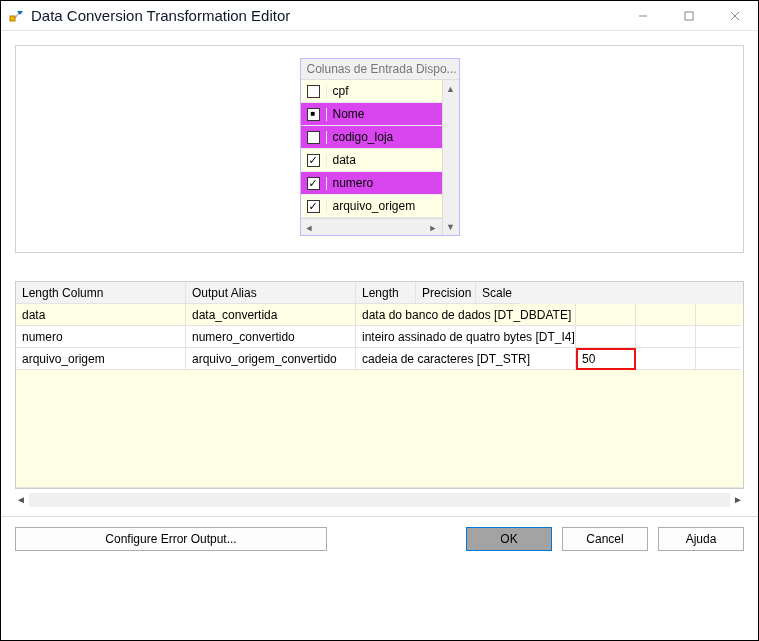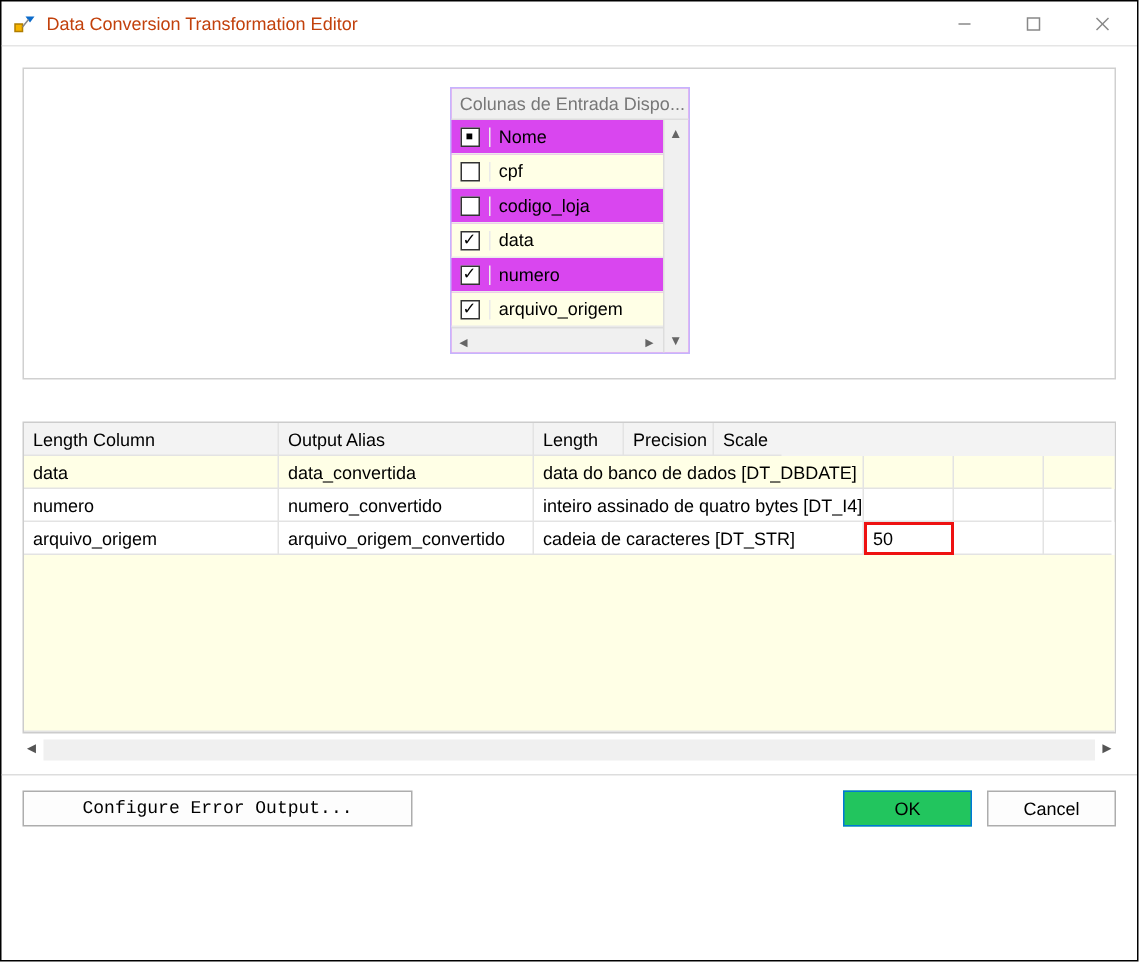--- a/index.html
+++ b/index.html
@@ -19,21 +19,21 @@
     display: flex;
     align-items: center;
     padding-left: 8px;
     border-bottom: 1px solid #e5e5e5;
   }
   .titlebar .icon {
     width: 16px; height: 16px;
     display: flex; align-items: center; justify-content: center;
     margin-right: 6px;
   }
-  .titlebar .title { flex: 1; color: #c2410c; font-size: 12px; }
+  .titlebar .title { flex: 1; color: #0f172a; font-size: 15px; }
   .titlebar .winbtn {
     width: 46px; height: 30px;
     display: flex; align-items: center; justify-content: center;
     color: #888;
   }
   .content {
     padding: 14px 14px 8px 14px;
   }
   .desc { line-height: 1.35; margin-bottom: 10px; }
   .upper-panel {
@@ -149,22 +149,22 @@
   }
   .btn {
     height: 24px;
     border: 1px solid #adadad;
     background: #fdfdfd;
     display: flex; align-items: center; justify-content: center;
     padding: 0 10px;
     font-size: 12px;
     cursor: default;
   }
-  .btn.primary { border-color: #0078d7; background: #22c55e; }
-  .btn.wide { width: 260px; font-family: Liberation Mono, monospace; }
+  .btn.primary { border-color: #0078d7; background: #a3a3a3; }
+  .btn.wide { width: 312px; }
   .btn.std { width: 86px; }
   .spacer-flex { flex: 1; }
 </style>
 </head>
 <body>
 
 <div class="titlebar">
   <div class="icon">
     <svg width="16" height="16" viewBox="0 0 16 16">
       <rect x="1" y="8" width="5" height="5" fill="#f7b500" stroke="#b07d00"></rect>
@@ -191,31 +191,31 @@
   </div>
 </div>
 
 <div class="content">
 
   <div class="upper-panel">
     <div class="listbox">
       <div class="listbox-title">Colunas de Entrada Dispo...</div>
       <div class="listbox-body">
         <div class="listbox-items">
+          <div class="list-row alt">
+            <div class="cb-cell">
+                <span class="cb"></span>
+              </div>
+            <div class="name-cell">cpf</div>
+          </div>
           <div class="list-row">
             <div class="cb-cell">
                 <span class="cb header filled"></span>
               </div>
             <div class="name-cell">Nome</div>
-          </div>
-          <div class="list-row alt">
-            <div class="cb-cell">
-                <span class="cb"></span>
-              </div>
-            <div class="name-cell">cpf</div>
           </div>
           <div class="list-row">
             <div class="cb-cell">
                 <span class="cb"></span>
               </div>
             <div class="name-cell">codigo_loja</div>
           </div>
           <div class="list-row alt">
             <div class="cb-cell">
                 <span class="cb checked"></span>
@@ -288,13 +288,14 @@
     <div class="track"></div>
     <div class="arrow">►</div>
   </div>
 </div>
 
 <div class="footer">
   <div class="btn wide">Configure Error Output...</div>
   <div class="spacer-flex"></div>
   <div class="btn std primary">OK</div>
   <div class="btn std">Cancel</div>
+  <div class="btn std">Ajuda</div>
 </div>
 
 </body></html>

